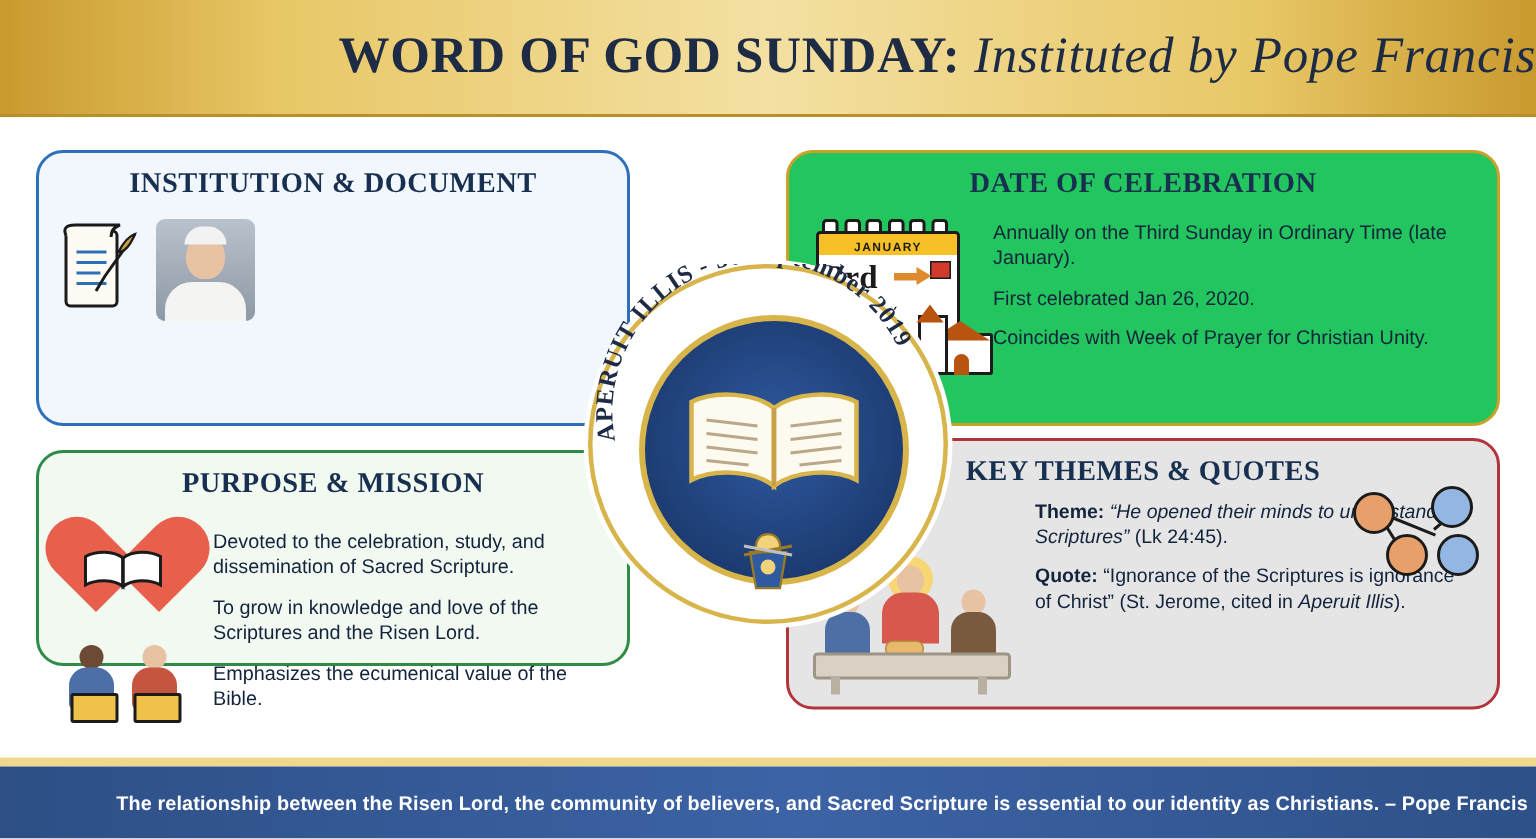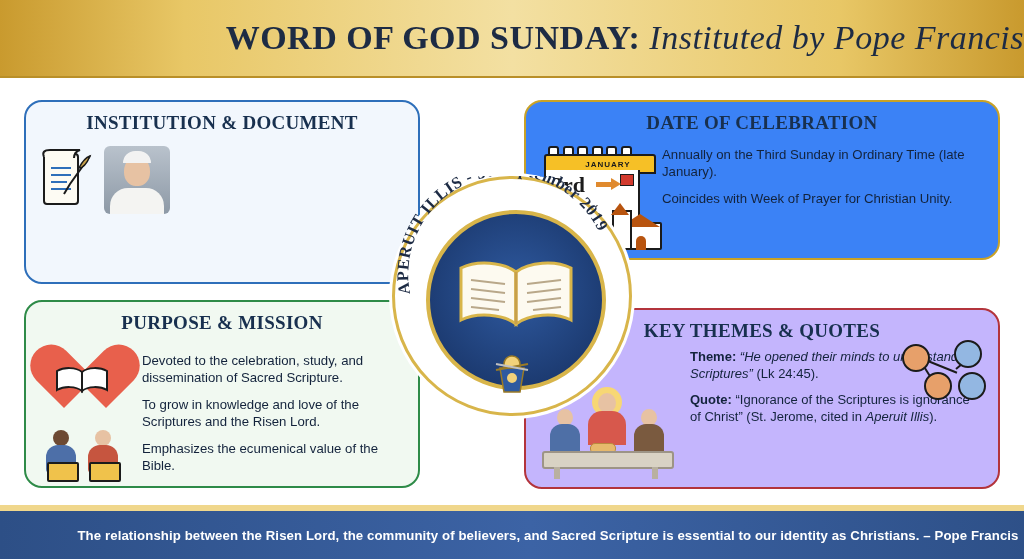--- a/index.html
+++ b/index.html
@@ -120,41 +120,40 @@
     position: absolute;
     left: 6px; bottom: 0;
     width: 54px; height: 26px;
     border-radius: 18px 18px 0 0;
     background: #f4f4f2;
   }
 
   
   #card-date {
     left: 524px; top: 100px;
-    width: 476px; height: 160px;
-    background: #3b82f6;
+    width: 476px; height: 184px;
+    background: #22c55e;
     border: 2px solid #c9a227;
     padding: 10px 14px;
   }
   .calendar {
     flex: 0 0 112px;
     height: 112px;
     position: relative;
     margin-top: 4px;
   }
   .cal-top {
     position: absolute; left: 4px; top: 10px;
     width: 92px; height: 16px;
     background: #f6c026;
     border: 2px solid #1b1b1b;
     border-radius: 3px 3px 0 0;
     font-size: 8px; font-weight: bold; color: #1b1b1b;
     display: flex; align-items: center; justify-content: center;
     letter-spacing: 1px;
-    padding-left: 16px;
   }
   .cal-rings {
     position: absolute; left: 8px; top: 2px;
     width: 84px; height: 10px;
     display: flex; justify-content: space-between;
   }
   .cal-rings i {
     width: 7px; height: 12px;
     border: 2px solid #1b1b1b;
     border-radius: 3px;
@@ -229,21 +228,21 @@
   }
   .church .door {
     position: absolute; left: 24px; bottom: 0;
     width: 10px; height: 14px;
     background: #b8540f; border-radius: 5px 5px 0 0;
   }
 
   
   #card-purpose {
     left: 24px; top: 300px;
-    width: 396px; height: 188px;
+    width: 396px; height: 144px;
     background: #f1f9f1;
     border: 2px solid #2e8b48;
     padding: 10px 14px;
   }
   .heart-book {
     flex: 0 0 92px;
     position: relative;
     height: 160px;
   }
   .heart {
@@ -287,23 +286,23 @@
   }
   #reader-a { left: 4px; top: 4px; }
   #reader-a .head { background: #6d4a33; }
   #reader-a .torso { background: #4d6fa8; }
   #reader-b { left: 46px; top: 4px; }
   #reader-b .head { background: #e7c2a3; }
   #reader-b .torso { background: #c6553f; }
 
   
   #card-themes {
-    left: 524px; top: 308px;
+    left: 524px; top: 292px;
     width: 476px; height: 181px;
-    background: #c4b5fd;
+    background: #e5e5e5;
     border: 2px solid #b3343c;
     padding: 10px 14px;
   }
   #card-themes .card-title { color: #18304f; }
   .network-icon {
     position: absolute;
     right: 12px; top: 30px;
     width: 86px; height: 62px;
   }
   .node {
@@ -495,20 +494,21 @@
         <div class="church">
           <div class="nave"></div>
           <div class="roof"></div>
           <div class="tower"></div>
           <div class="spire"></div>
           <div class="door"></div>
         </div>
       </div>
       <div class="card-text" style="padding-top:6px;">
         <p>Annually on the Third Sunday in Ordinary Time (late January).</p>
+        <p>First celebrated Jan 26, 2020.</p>
         <p>Coincides with Week of Prayer for Christian Unity.</p>
       </div>
     </div>
   </div>
 
   <div class="card" id="card-purpose">
     <div class="card-title">PURPOSE &amp; MISSION</div>
     <div class="card-body">
       <div class="heart-book">
         <div class="heart"></div>

